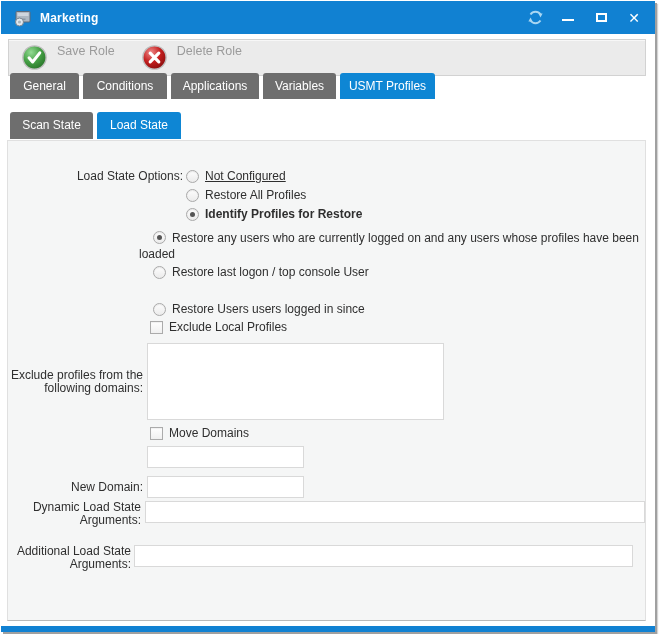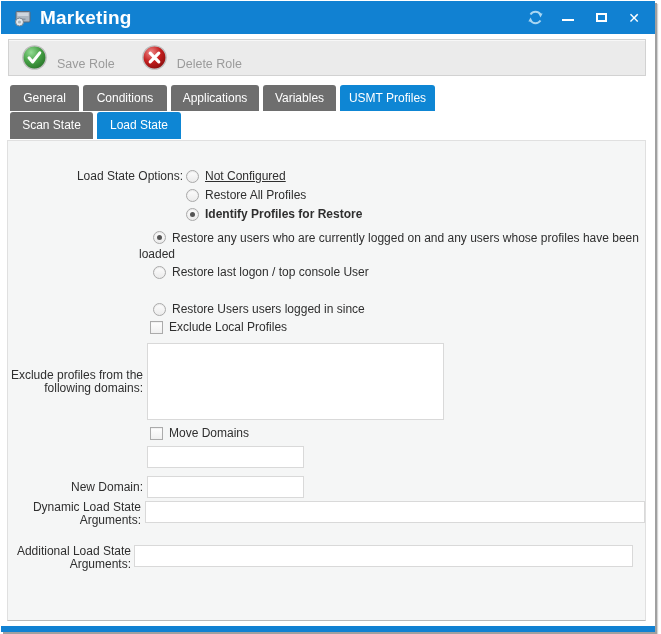--- a/index.html
+++ b/index.html
@@ -14,38 +14,38 @@
     background:#ffffff;
     border-bottom:6px solid #1181d2;
     box-shadow:2px 2px 0 0 #a0a0a0,3px 3px 1px 0 #d4d4d4;
   }
   
   .titlebar{
     position:absolute;left:0;top:0;right:0;height:33px;
     background:#1181d2;display:flex;align-items:center;padding:0 0 0 12px;
   }
   .titlebar .app-icon{flex:none;margin-right:7px;display:block;}
-  .titlebar .title{color:#ffffff;font-size:19px;font-weight:bold;letter-spacing:.2px;}
+  .titlebar .title{color:#ffffff;font-size:12px;font-weight:bold;letter-spacing:.2px;}
   .win-controls{position:absolute;right:10px;top:0;height:33px;display:flex;align-items:center;}
   .win-btn{width:22px;height:26px;margin-left:11px;display:flex;align-items:center;justify-content:center;cursor:default;}
   .min-glyph{width:12px;height:2px;background:#ffffff;margin-top:4px;}
   .max-glyph{width:11px;height:9px;border:2px solid #ffffff;box-sizing:border-box;background:transparent;}
   .close-glyph{color:#ffffff;font-size:14px;font-weight:bold;line-height:1;}
   
   .toolbar{
     position:absolute;left:7px;top:38px;width:638px;height:37px;box-sizing:border-box;
     background:#ebebeb;border:1px solid #d2d2d2;
     box-shadow:inset 0 1px 0 #f7f7f7;
     display:flex;align-items:center;padding-left:12px;
   }
-  .tool-btn{display:flex;align-items:flex-end;gap:9px;color:#9b9b9b;font-size:12.5px;}
+  .tool-btn{display:flex;align-items:flex-start;gap:9px;color:#9b9b9b;font-size:12.5px;}
   .tool-btn + .tool-btn{margin-left:26px;}
   
   .tab-row{position:absolute;left:9px;display:flex;gap:4px;}
-  .tab-row.r1{top:84px;}
+  .tab-row.r1{top:72px;}
   .tab-row.r2{top:111px;}
   .tab{
     height:26px;line-height:26px;box-sizing:border-box;text-align:center;
     background:#6e6e6e;color:#ffffff;font-size:12px;
     border-radius:3px 3px 0 0;cursor:default;white-space:nowrap;
   }
   .tab-row.r2 .tab{height:27px;line-height:27px;}
   .tab.active{background:#0e86d4;}
   
   .content{

